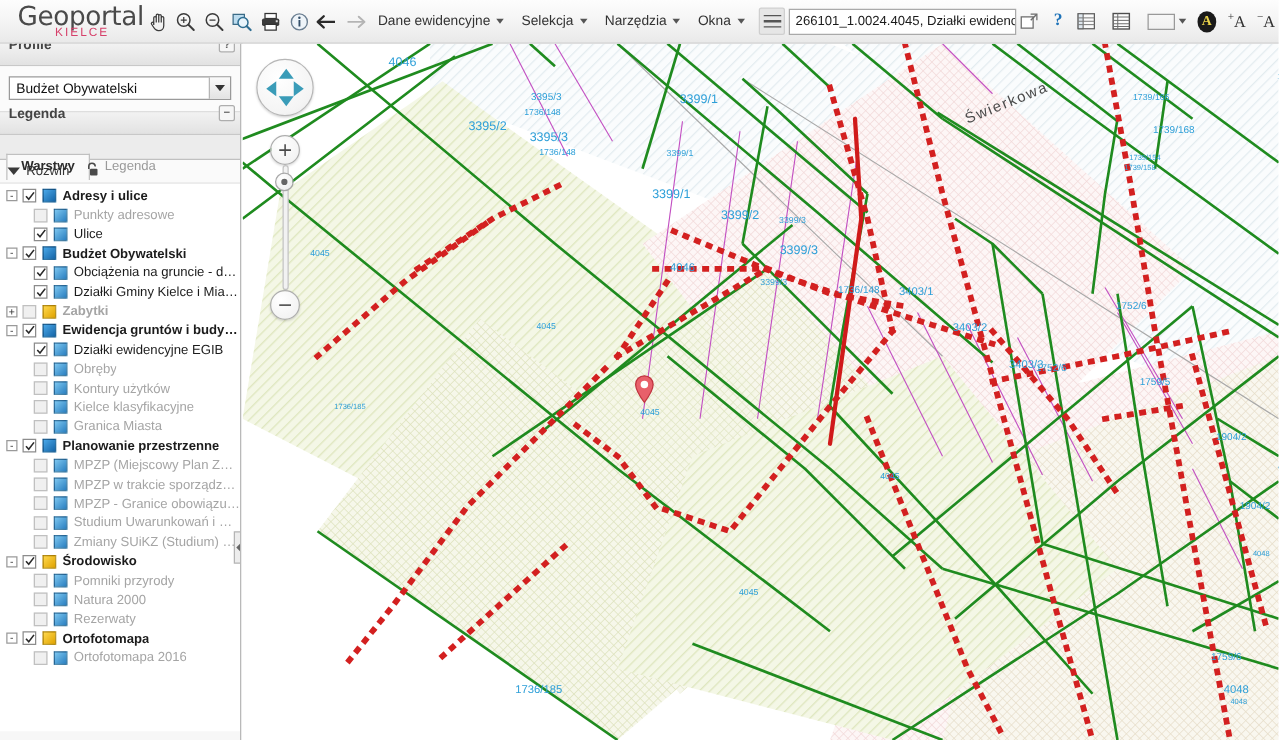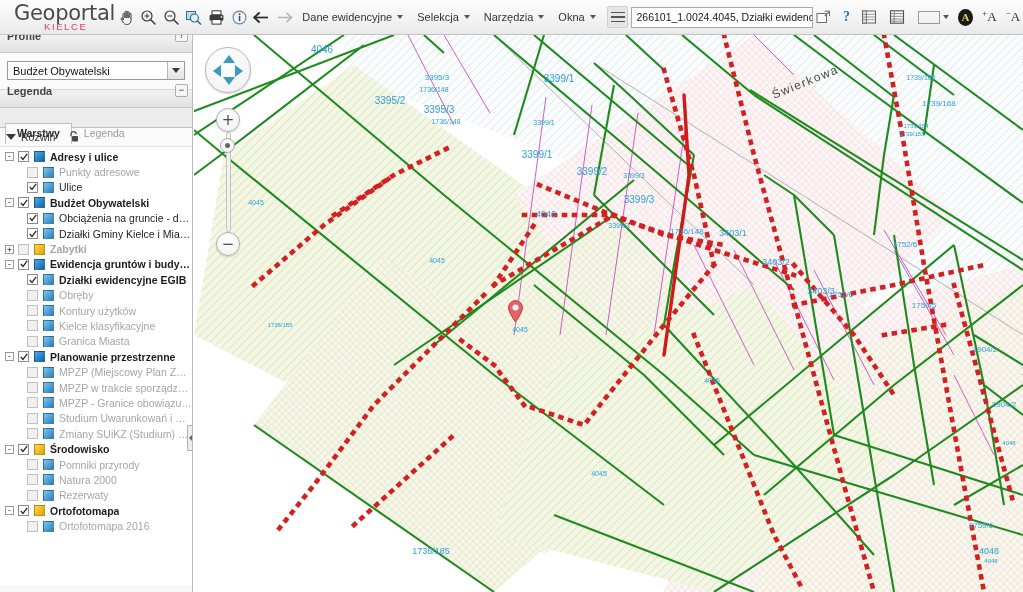--- a/index.html
+++ b/index.html
@@ -114,21 +114,21 @@
   }
   .cbx.off { background:#f0f0f0; border-color:#c0c0c0; }
   .cbx .chk { width:8px;height:8px; }
   .swatch { width:11px;height:11px;margin-right:5px;flex:0 0 auto;border:1px solid rgba(0,0,0,.25); }
   .sw-blue { background:linear-gradient(135deg,#4aa8e8,#1565a8); }
   .sw-blue2 { background:linear-gradient(135deg,#7cc6f0,#2a7fc0); }
   .sw-yellow { background:linear-gradient(135deg,#ffd84d,#e0a300); }
   .lbl { color:#1c1c1c; overflow:hidden; text-overflow:ellipsis; }
   .lbl.grp { font-weight:bold; }
   .lbl.dim { color:#a5a5a5; }
-  .lbl.bold { font-weight:bold;text-align:right; }
+  .lbl.bold { font-weight:normal;text-align:right; }
 
   
   #collapse-handle {
     position:absolute; left:187px; top:390px; width:8px; height:26px;
     background:#ededed; border:1px solid #b4b4b4; border-radius:0 3px 3px 0;
     display:flex; align-items:center; justify-content:center; cursor:pointer; z-index:9;
   }
   #collapse-handle .ar { width:0;height:0;border-top:4px solid transparent;border-bottom:4px solid transparent;border-right:4px solid #666; }
 
   

